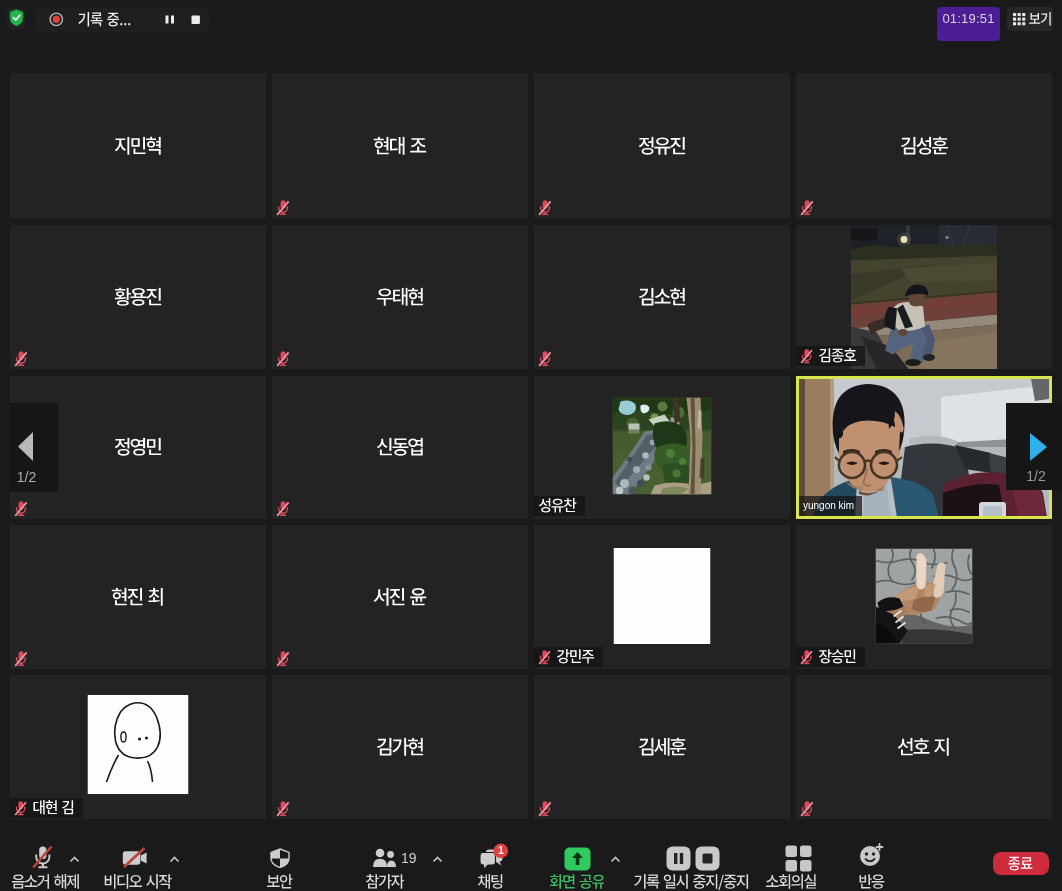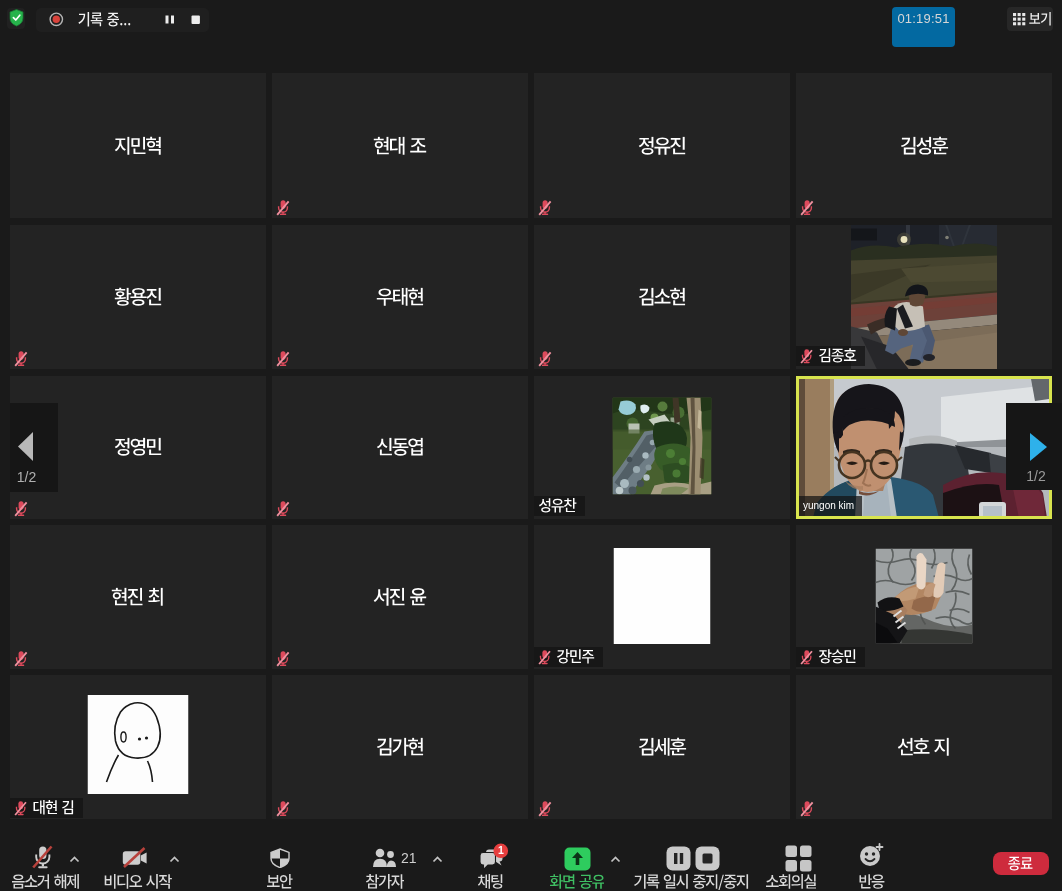--- a/index.html
+++ b/index.html
@@ -13,21 +13,21 @@
 <div style="position:absolute;left:77px;top:12px;line-height:0"><svg width="55" height="16" viewBox="0 0 55 16">
       <path d="M10.6 0.1L12.1 0.1L12.1 14.4L10.6 14.4ZM6.8 1.7L8.2 1.7Q8.2 3.2 7.9 4.7Q7.6 6.2 6.9 7.5Q6.2 8.8 5.0 9.9Q3.8 11.0 2.2 11.9L1.4 10.6Q3.3 9.6 4.5 8.3Q5.7 7.0 6.2 5.4Q6.8 3.8 6.8 1.9ZM2.0 1.7L7.4 1.7L7.4 2.9L2.0 2.9ZM13.7 7.9L25.5 7.9L25.5 9.2L13.7 9.2ZM15.2 0.5L24.0 0.5L24.0 4.1L16.6 4.1L16.6 5.9L15.2 5.9L15.2 2.9L22.6 2.9L22.6 1.7L15.2 1.7ZM15.2 5.4L24.3 5.4L24.3 6.6L15.2 6.6ZM18.9 6.0L20.3 6.0L20.3 8.6L18.9 8.6ZM15.0 10.2L24.1 10.2L24.1 14.3L22.7 14.3L22.7 11.5L15.0 11.5ZM35.4 7.3L36.8 7.3L36.8 9.8L35.4 9.8ZM30.2 6.8L42.0 6.8L42.0 8.0L30.2 8.0ZM36.1 9.3Q38.2 9.3 39.4 10.0Q40.6 10.7 40.6 11.9Q40.6 13.1 39.4 13.7Q38.2 14.4 36.1 14.4Q34.0 14.4 32.8 13.7Q31.6 13.1 31.6 11.9Q31.6 10.7 32.8 10.0Q34.0 9.3 36.1 9.3ZM36.1 10.6Q35.1 10.6 34.4 10.7Q33.7 10.9 33.4 11.2Q33.0 11.4 33.0 11.9Q33.0 12.3 33.4 12.6Q33.7 12.9 34.4 13.1Q35.1 13.2 36.1 13.2Q37.0 13.2 37.7 13.1Q38.4 12.9 38.7 12.6Q39.1 12.3 39.1 11.9Q39.1 11.4 38.7 11.2Q38.4 10.9 37.7 10.7Q37.0 10.6 36.1 10.6ZM35.1 1.4L36.4 1.4L36.4 1.8Q36.4 2.5 36.2 3.0Q35.9 3.6 35.4 4.1Q35.0 4.6 34.4 5.0Q33.7 5.4 33.0 5.7Q32.2 5.9 31.3 6.0L30.8 4.8Q31.5 4.7 32.2 4.5Q32.9 4.3 33.4 4.0Q33.9 3.7 34.3 3.4Q34.7 3.0 34.9 2.6Q35.1 2.2 35.1 1.8ZM35.8 1.4L37.0 1.4L37.0 1.8Q37.0 2.2 37.2 2.6Q37.4 3.0 37.8 3.4Q38.2 3.7 38.8 4.0Q39.3 4.3 40.0 4.5Q40.6 4.7 41.4 4.8L40.9 6.0Q40.0 5.9 39.2 5.7Q38.4 5.4 37.8 5.0Q37.2 4.6 36.7 4.1Q36.3 3.6 36.0 3.1Q35.8 2.5 35.8 1.8ZM31.3 0.8L40.9 0.8L40.9 2.0L31.3 2.0ZM44.3 13.4Q43.9 13.4 43.5 13.0Q43.2 12.7 43.2 12.1Q43.2 11.6 43.5 11.2Q43.9 10.9 44.3 10.9Q44.8 10.9 45.1 11.2Q45.4 11.6 45.4 12.1Q45.4 12.7 45.1 13.0Q44.8 13.4 44.3 13.4ZM48.3 13.4Q47.8 13.4 47.5 13.0Q47.2 12.7 47.2 12.1Q47.2 11.6 47.5 11.2Q47.8 10.9 48.3 10.9Q48.7 10.9 49.0 11.2Q49.3 11.6 49.3 12.1Q49.3 12.7 49.0 13.0Q48.7 13.4 48.3 13.4ZM52.2 13.4Q51.8 13.4 51.5 13.0Q51.2 12.7 51.2 12.1Q51.2 11.6 51.5 11.2Q51.8 10.9 52.2 10.9Q52.7 10.9 53.0 11.2Q53.3 11.6 53.3 12.1Q53.3 12.7 53.0 13.0Q52.7 13.4 52.2 13.4Z" fill="#f2f2f2"></path>
     </svg></div>
 <svg style="position:absolute;left:165px;top:15px" width="12" height="10" viewBox="0 0 12 10">
     <rect x="0.5" y="0.5" width="3" height="8" fill="#ececec"></rect>
     <rect x="6" y="0.5" width="3" height="8" fill="#ececec"></rect>
   </svg>
 <svg style="position:absolute;left:191px;top:15px" width="10" height="10" viewBox="0 0 10 10">
     <rect x="0.5" y="0.5" width="8.4" height="8.4" rx="1" fill="#ececec"></rect>
   </svg>
-<div style="position:absolute;left:892px;top:7px;width:63px;height:40px;background:#0369a1;border-radius:4px;color:#d6d6d6;font-size:13px;line-height:24px;text-align:center;letter-spacing:0.2px">01:19:51</div>
+<div style="position:absolute;left:937px;top:7px;width:63px;height:34px;background:#4c1d95;border-radius:4px;color:#d6d6d6;font-size:13px;line-height:24px;text-align:center;letter-spacing:0.2px">01:19:51</div>
 <div style="position:absolute;left:1007px;top:7px;width:46px;height:24px;background:#272727;border-radius:4px"></div>
 <svg style="position:absolute;left:1013px;top:13px" width="13" height="13" viewBox="0 0 13 13">
     <rect x="0.0" y="0.0" width="3.1" height="3.1" fill="#e8e8e8"></rect>
     <rect x="4.6" y="0.0" width="3.1" height="3.1" fill="#e8e8e8"></rect>
     <rect x="9.2" y="0.0" width="3.1" height="3.1" fill="#e8e8e8"></rect>
     <rect x="0.0" y="4.6" width="3.1" height="3.1" fill="#e8e8e8"></rect>
     <rect x="4.6" y="4.6" width="3.1" height="3.1" fill="#e8e8e8"></rect>
     <rect x="9.2" y="4.6" width="3.1" height="3.1" fill="#e8e8e8"></rect>
     <rect x="0.0" y="9.2" width="3.1" height="3.1" fill="#e8e8e8"></rect>
     <rect x="4.6" y="9.2" width="3.1" height="3.1" fill="#e8e8e8"></rect>
@@ -531,21 +531,21 @@
   </svg>
 <div style="position:absolute;left:267.3px;top:874px;line-height:0"><svg width="25.4" height="16.3" viewBox="0 0 25.4 16.3">
       <path d="M-0.0 11.6L12.7 11.6L12.7 13.0L-0.0 13.0ZM5.5 8.3L7.1 8.3L7.1 12.0L5.5 12.0ZM1.4 1.1L2.9 1.1L2.9 3.6L9.7 3.6L9.7 1.1L11.2 1.1L11.2 8.7L1.4 8.7ZM2.9 4.9L2.9 7.4L9.7 7.4L9.7 4.9ZM22.1 0.1L23.6 0.1L23.6 10.9L22.1 10.9ZM23.2 4.5L25.6 4.5L25.6 5.8L23.2 5.8ZM14.8 13.1L24.2 13.1L24.2 14.5L14.8 14.5ZM14.8 9.7L16.3 9.7L16.3 13.7L14.8 13.7ZM16.6 1.1Q17.6 1.1 18.5 1.6Q19.3 2.1 19.8 2.9Q20.3 3.7 20.3 4.8Q20.3 5.8 19.8 6.7Q19.3 7.5 18.5 8.0Q17.6 8.4 16.6 8.4Q15.5 8.4 14.7 8.0Q13.8 7.5 13.3 6.7Q12.9 5.8 12.9 4.8Q12.9 3.7 13.3 2.9Q13.8 2.1 14.7 1.6Q15.5 1.1 16.6 1.1ZM16.6 2.5Q16.0 2.5 15.5 2.8Q14.9 3.1 14.7 3.6Q14.4 4.1 14.4 4.8Q14.4 5.5 14.7 6.0Q14.9 6.5 15.5 6.7Q16.0 7.0 16.6 7.0Q17.2 7.0 17.7 6.7Q18.2 6.5 18.5 6.0Q18.8 5.5 18.8 4.8Q18.8 4.1 18.5 3.6Q18.2 3.1 17.7 2.8Q17.2 2.5 16.6 2.5Z" fill="#d9d9d9"></path>
     </svg></div>
 <svg style="position:absolute;left:372px;top:848px" width="25" height="20" viewBox="0 0 25 20">
     <circle cx="8" cy="5" r="4.3" fill="#cdcdcd"></circle>
     <path d="M1 19 Q1 10.8 8 10.8 Q15 10.8 15 19 Z" fill="#cdcdcd"></path>
     <circle cx="18.5" cy="6.5" r="3.4" fill="#cdcdcd"></circle>
     <path d="M14.5 19 Q15.5 12.4 19 12.4 Q24 12.4 24 19 Z" fill="#cdcdcd"></path>
   </svg>
-<div style="position:absolute;left:401px;top:849px;width:26px;height:18px;color:#cfcfcf;font-size:14px;line-height:18px">21</div>
+<div style="position:absolute;left:401px;top:849px;width:26px;height:18px;color:#cfcfcf;font-size:14px;line-height:18px">19</div>
 <svg style="position:absolute;left:432px;top:856px" width="11" height="7" viewBox="0 0 11 7">
     <path d="M1.5 5.5 L5.5 1.5 L9.5 5.5" fill="none" stroke="#c4c4c4" stroke-width="1.7"></path>
   </svg>
 <div style="position:absolute;left:366.0px;top:874px;line-height:0"><svg width="38.1" height="16.3" viewBox="0 0 38.1 16.3">
       <path d="M3.3 2.6L4.6 2.6L4.6 3.2Q4.6 4.4 4.1 5.5Q3.7 6.6 2.8 7.4Q1.9 8.1 0.7 8.5L-0.1 7.3Q1.0 7.0 1.8 6.3Q2.5 5.7 2.9 4.9Q3.3 4.1 3.3 3.2ZM3.6 2.6L4.9 2.6L4.9 3.2Q4.9 4.0 5.3 4.8Q5.7 5.5 6.4 6.1Q7.2 6.7 8.3 7.0L7.6 8.3Q6.3 7.9 5.4 7.1Q4.6 6.4 4.1 5.4Q3.6 4.3 3.6 3.2ZM0.4 1.8L7.9 1.8L7.9 3.0L0.4 3.0ZM3.3 0.1L4.9 0.1L4.9 2.3L3.3 2.3ZM9.4 0.2L11.0 0.2L11.0 8.8L9.4 8.8ZM10.5 3.7L12.9 3.7L12.9 5.1L10.5 5.1ZM2.0 9.4L11.0 9.4L11.0 14.6L2.0 14.6ZM9.4 10.7L3.5 10.7L3.5 13.3L9.4 13.3ZM22.0 0.1L23.6 0.1L23.6 14.7L22.0 14.7ZM23.2 5.9L25.7 5.9L25.7 7.3L23.2 7.3ZM18.4 1.7L19.9 1.7Q19.9 3.8 19.3 5.7Q18.6 7.7 17.2 9.3Q15.8 10.9 13.5 12.1L12.7 10.8Q14.6 9.8 15.8 8.5Q17.1 7.2 17.7 5.5Q18.4 3.9 18.4 2.0ZM13.4 1.7L19.2 1.7L19.2 3.0L13.4 3.0ZM28.7 2.3L29.9 2.3L29.9 4.4Q29.9 5.6 29.7 6.8Q29.4 7.9 28.8 8.9Q28.3 9.9 27.6 10.7Q26.9 11.5 26.0 12.0L25.1 10.7Q25.9 10.3 26.6 9.6Q27.2 8.9 27.7 8.1Q28.2 7.2 28.4 6.3Q28.7 5.3 28.7 4.4ZM29.0 2.3L30.3 2.3L30.3 4.4Q30.3 5.3 30.5 6.2Q30.8 7.0 31.2 7.8Q31.7 8.7 32.4 9.3Q33.0 9.9 33.8 10.3L32.9 11.6Q32.0 11.2 31.3 10.4Q30.6 9.7 30.1 8.7Q29.6 7.7 29.3 6.6Q29.0 5.5 29.0 4.4ZM25.6 1.6L33.3 1.6L33.3 2.9L25.6 2.9ZM34.7 0.2L36.3 0.2L36.3 14.8L34.7 14.8ZM35.9 5.9L38.5 5.9L38.5 7.3L35.9 7.3Z" fill="#d9d9d9"></path>
     </svg></div>
 <svg style="position:absolute;left:479px;top:849px" width="25" height="21" viewBox="0 0 25 21">
     <path d="M10 0.5 H20.5 Q23.5 0.5 23.5 3.5 V9.5 Q23.5 12.5 20.5 12.5 L22.5 16.5 L16.5 12.5 H10 Q7 12.5 7 9.5 V3.5 Q7 0.5 10 0.5 Z" fill="#cdcdcd"></path>
     <path d="M4 3.5 H13.5 Q16.5 3.5 16.5 6.5 V13 Q16.5 16 13.5 16 H9 L4.5 20.4 V16 H4 Q1 16 1 13 V6.5 Q1 3.5 4 3.5 Z" fill="#cdcdcd" stroke="#1a1a1a" stroke-width="1.1"></path>
   </svg>

